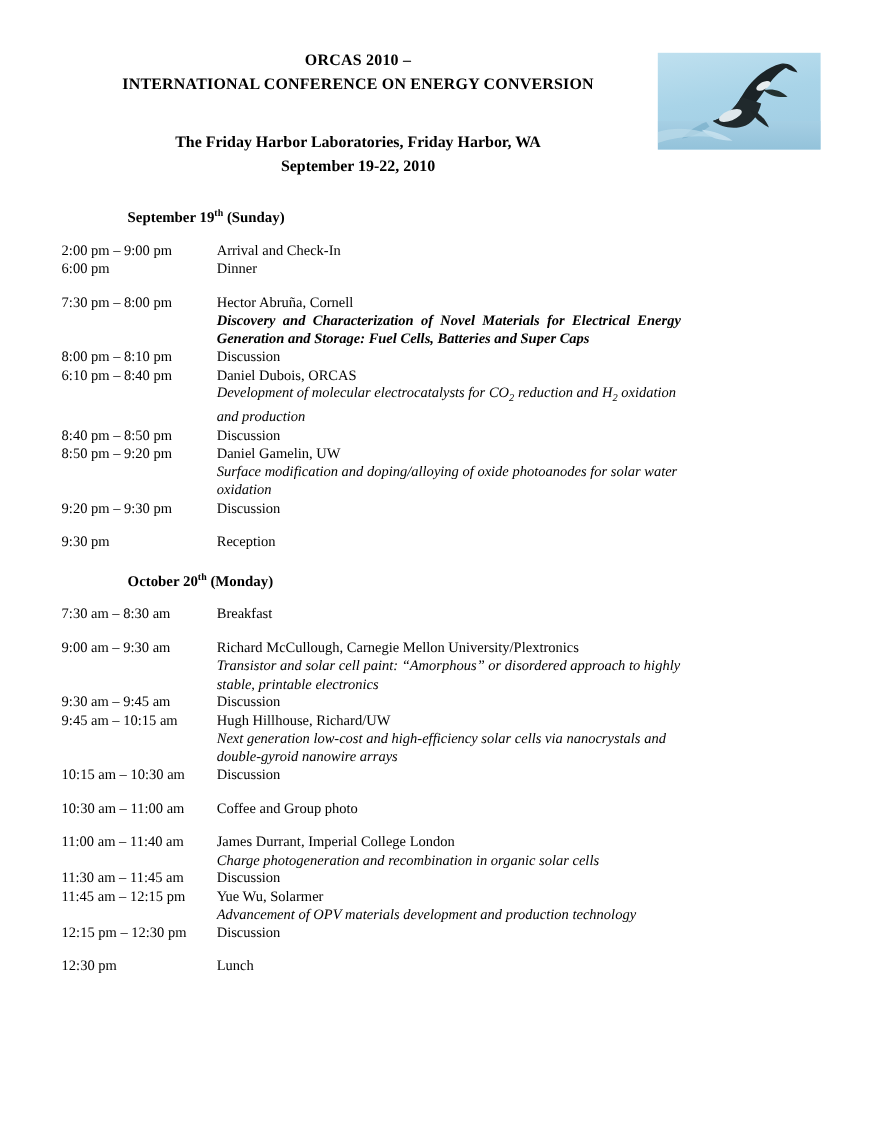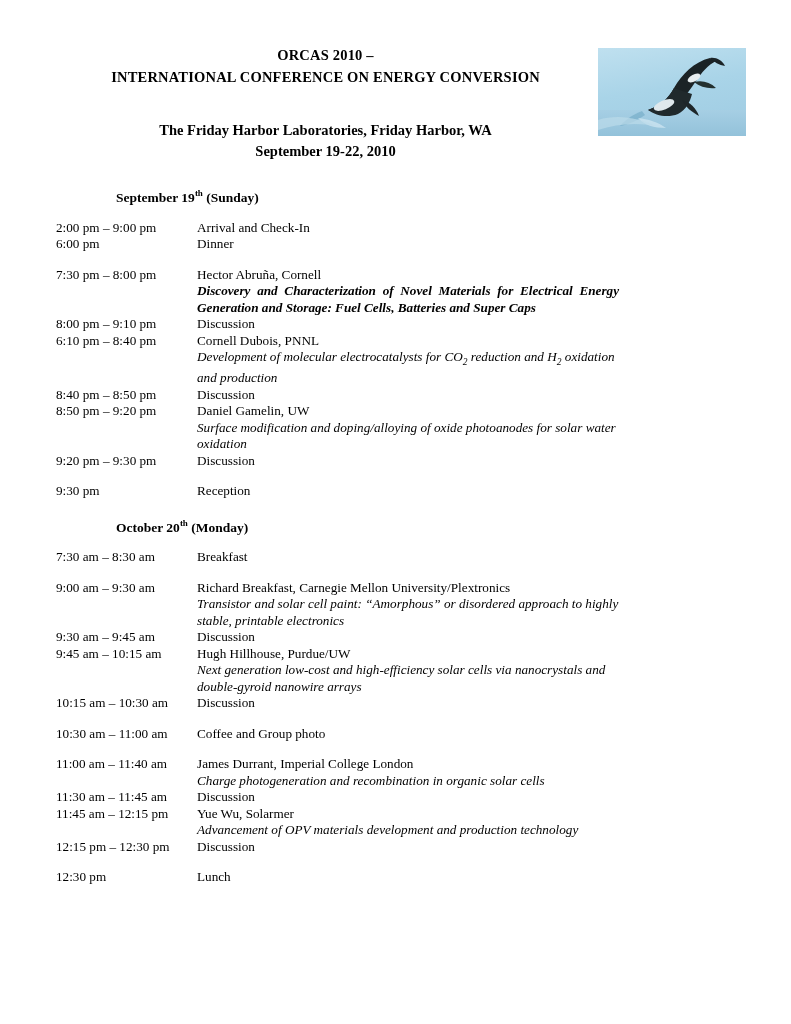--- a/index.html
+++ b/index.html
@@ -191,30 +191,30 @@
 
       <div class="row gap-before">
         <div class="time">7:30 pm – 8:00 pm</div>
         <div class="detail">
           <span class="speaker">Hector Abruña, Cornell</span>
           <span class="talk justify">Discovery and Characterization of Novel Materials for Electrical Energy Generation and Storage: Fuel Cells, Batteries and Super Caps</span>
         </div>
       </div>
 
       <div class="row">
-        <div class="time">8:00 pm – 9:10 pm</div>
+        <div class="time">8:00 pm – 8:10 pm</div>
         <div class="detail">
           <span class="plain">Discussion</span>
         </div>
       </div>
 
       <div class="row">
         <div class="time">6:10 pm – 8:40 pm</div>
         <div class="detail">
-          <span class="speaker">Cornell Dubois, PNNL</span>
+          <span class="speaker">Daniel Dubois, ORCAS</span>
           <span class="talk">Development of molecular electrocatalysts for CO<sub>2</sub> reduction and H<sub>2</sub> oxidation and production</span>
         </div>
       </div>
 
       <div class="row">
         <div class="time">8:40 pm – 8:50 pm</div>
         <div class="detail">
           <span class="plain">Discussion</span>
         </div>
       </div>
@@ -250,36 +250,36 @@
       <div class="row">
         <div class="time">7:30 am – 8:30 am</div>
         <div class="detail">
           <span class="plain">Breakfast</span>
         </div>
       </div>
 
       <div class="row gap-before">
         <div class="time">9:00 am – 9:30 am</div>
         <div class="detail">
-          <span class="speaker">Richard Breakfast, Carnegie Mellon University/Plextronics</span>
+          <span class="speaker">Richard McCullough, Carnegie Mellon University/Plextronics</span>
           <span class="talk">Transistor and solar cell paint: “Amorphous” or disordered approach to highly stable, printable electronics</span>
         </div>
       </div>
 
       <div class="row">
         <div class="time">9:30 am – 9:45 am</div>
         <div class="detail">
           <span class="plain">Discussion</span>
         </div>
       </div>
 
       <div class="row">
         <div class="time">9:45 am – 10:15 am</div>
         <div class="detail">
-          <span class="speaker">Hugh Hillhouse, Purdue/UW</span>
+          <span class="speaker">Hugh Hillhouse, Richard/UW</span>
           <span class="talk">Next generation low-cost and high-efficiency solar cells via nanocrystals and double-gyroid nanowire arrays</span>
         </div>
       </div>
 
       <div class="row">
         <div class="time">10:15 am – 10:30 am</div>
         <div class="detail">
           <span class="plain">Discussion</span>
         </div>
       </div>

